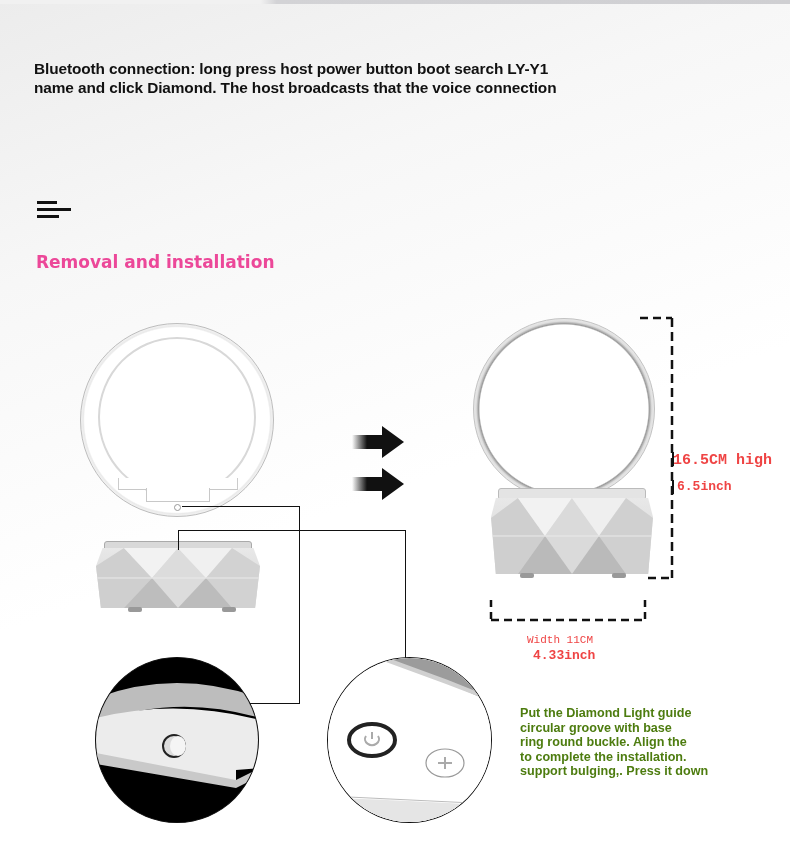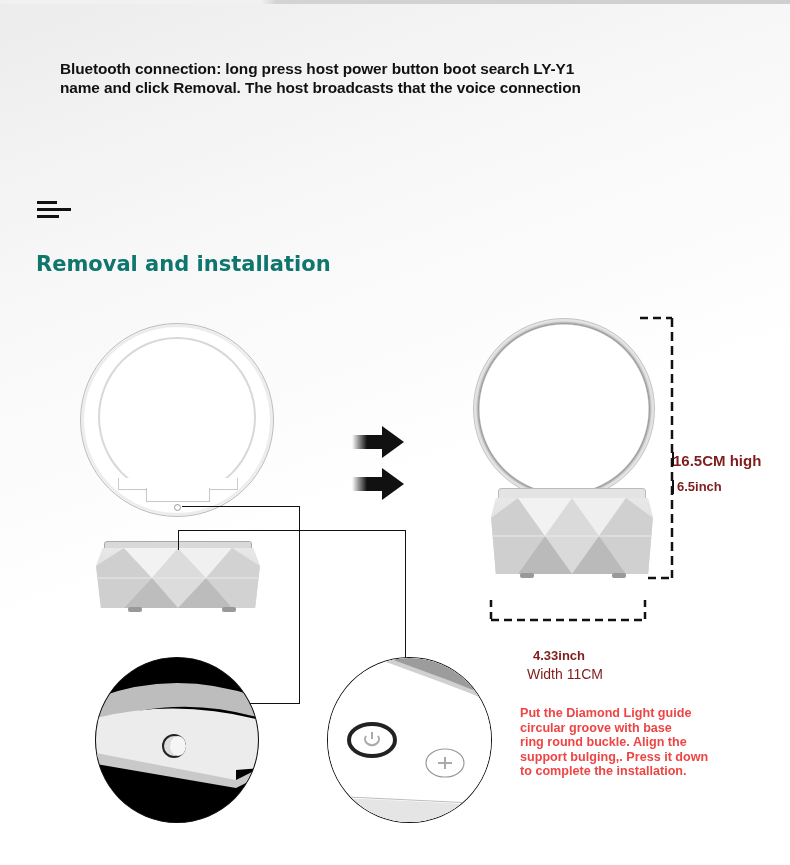--- a/index.html
+++ b/index.html
@@ -11,27 +11,26 @@
     color: #111;
   }
   .topbar {
     position: absolute; left: 0; top: 0; width: 790px; height: 4px;
     background: linear-gradient(90deg, #f1f1f1 0%, #f1f1f1 33%, #d3d3d6 35%, #cfcfd2 100%);
   }
   .intro {
     position: absolute; left: 34px; top: 59px; width: 680px;
     font-size: 15.4px; font-weight: bold; line-height: 19px; letter-spacing: -0.1px;
     font-family: "Liberation Sans", sans-serif;
-    margin-left: 26px;
   }
   .menu-icon { position: absolute; left: 37px; top: 201px; width: 34px; height: 18px; }
   .menu-icon span { position: absolute; left: 0; height: 3px; background: #111; }
   .section-title {
     position: absolute; left: 36px; top: 252px;
-    font-size: 21px; font-weight: bold; color: #0f766e;
+    font-size: 17px; font-weight: bold; color: #ec4899;
   }
   .ring {
     position: absolute; border-radius: 50%;
   }
   .ring1 {
     left: 80px; top: 323px; width: 194px; height: 194px;
     border: 1px solid #bdbdbd;
     background: radial-gradient(circle, #fff 0%, #fff 68%, #eaeaea 69%, #f8f8f8 72%, #fdfdfd 100%);
   }
   .ring1-inner {
@@ -76,35 +75,35 @@
     border: 1px solid #c2c2c2;
     background: radial-gradient(circle, #fff 0%, #fff 66%, #9a9a9a 67%, #dedede 69%, #f6f6f6 73%, #fdfdfd 100%);
   }
   .arrow { position: absolute; }
   .connector { position: absolute; border-color: #111; border-style: solid; border-width: 0; }
   .zoom-circle {
     position: absolute; border-radius: 50%; overflow: hidden; border: 1.5px solid #111;
   }
   .zc1 { left: 95px; top: 657px; width: 164px; height: 166px; background: #000; }
   .zc2 { left: 327px; top: 657px; width: 165px; height: 166px; background: #fff; }
-  .dim-text { position: absolute; font-weight: bold; font-family: Liberation Sans, sans-serif; color: #7f1d1d; }
+  .dim-text { position: absolute; font-weight: bold; font-family: Liberation Mono, monospace; color: #ef4444; }
   .caption {
     position: absolute; left: 520px; top: 706px; width: 230px;
-    font-size: 12.6px; font-weight: bold; line-height: 14.5px; color: #ef4444;
+    font-size: 12.6px; font-weight: bold; line-height: 14.5px; color: #4d7c0f;
     font-family: "Liberation Sans", sans-serif;
   }
 </style>
 </head>
 <body>
 
 <div class="topbar"></div>
 
 <div class="intro">
   <div>Bluetooth connection: long press host power button boot search LY-Y1</div>
-  <div>name and click Removal. The host broadcasts that the voice connection</div>
+  <div>name and click Diamond. The host broadcasts that the voice connection</div>
 </div>
 
 <div class="menu-icon">
   <span style="top:0;width:20px;"></span>
   <span style="top:7px;width:34px;"></span>
   <span style="top:14px;width:22px;"></span>
 </div>
 
 <div class="section-title">Removal and installation</div>
 
@@ -176,21 +175,21 @@
 <div class="dim-text" style="left:673px;top:452px;font-size:15px;">16.5CM high</div>
 <div class="dim-text" style="left:677px;top:479px;font-size:13px;">6.5inch</div>
 <span style="position:absolute;left:672px;top:452px;width:2px;height:14px;background:#111;"></span>
 <span style="position:absolute;left:672px;top:480px;width:2px;height:14px;background:#111;"></span>
 
 <svg style="position:absolute;left:488px;top:598px;" width="162" height="28" viewBox="0 0 162 28">
   <line x1="3" y1="2" x2="3" y2="22" stroke="#111" stroke-width="2.5" stroke-dasharray="7,5"></line>
   <line x1="3" y1="22" x2="158" y2="22" stroke="#111" stroke-width="2.5" stroke-dasharray="8,5"></line>
   <line x1="157" y1="2" x2="157" y2="22" stroke="#111" stroke-width="2.5" stroke-dasharray="7,5"></line>
 </svg>
-<div class="dim-text" style="left:527px;top:634px;font-size:14px;font-weight:normal;margin-top:32px;">Width 11CM</div>
+<div class="dim-text" style="left:527px;top:634px;font-size:11px;font-weight:normal;">Width 11CM</div>
 <div class="dim-text" style="left:533px;top:648px;font-size:13px;">4.33inch</div>
 
 <div class="connector" style="left:182px;top:506px;width:118px;height:198px;border-top-width:1.5px;border-right-width:1.5px;"></div>
 <div class="connector" style="left:248px;top:703px;width:52px;height:1px;border-top-width:1.5px;"></div>
 <div class="connector" style="left:178px;top:530px;width:228px;height:128px;border-top-width:1.5px;border-right-width:1.5px;"></div>
 <div class="connector" style="left:178px;top:530px;width:1px;height:20px;border-left-width:1.5px;"></div>
 
 <div class="zoom-circle zc1">
   <svg width="164" height="166" viewBox="0 0 164 166">
     <rect x="0" y="0" width="164" height="166" fill="#000"></rect>
@@ -219,15 +218,15 @@
       <line x1="110" y1="105" x2="124" y2="105" stroke="#aaa" stroke-width="2"></line>
       <line x1="117" y1="99" x2="117" y2="111" stroke="#aaa" stroke-width="2"></line>
     </g>
   </svg>
 </div>
 
 <div class="caption">
   <div>Put the Diamond Light guide</div>
   <div>circular groove with base</div>
   <div>ring round buckle. Align the</div>
+  <div>to complete the installation.</div>
   <div>support bulging,. Press it down</div>
-  <div>to complete the installation.</div>
 </div>
 
 </body></html>

